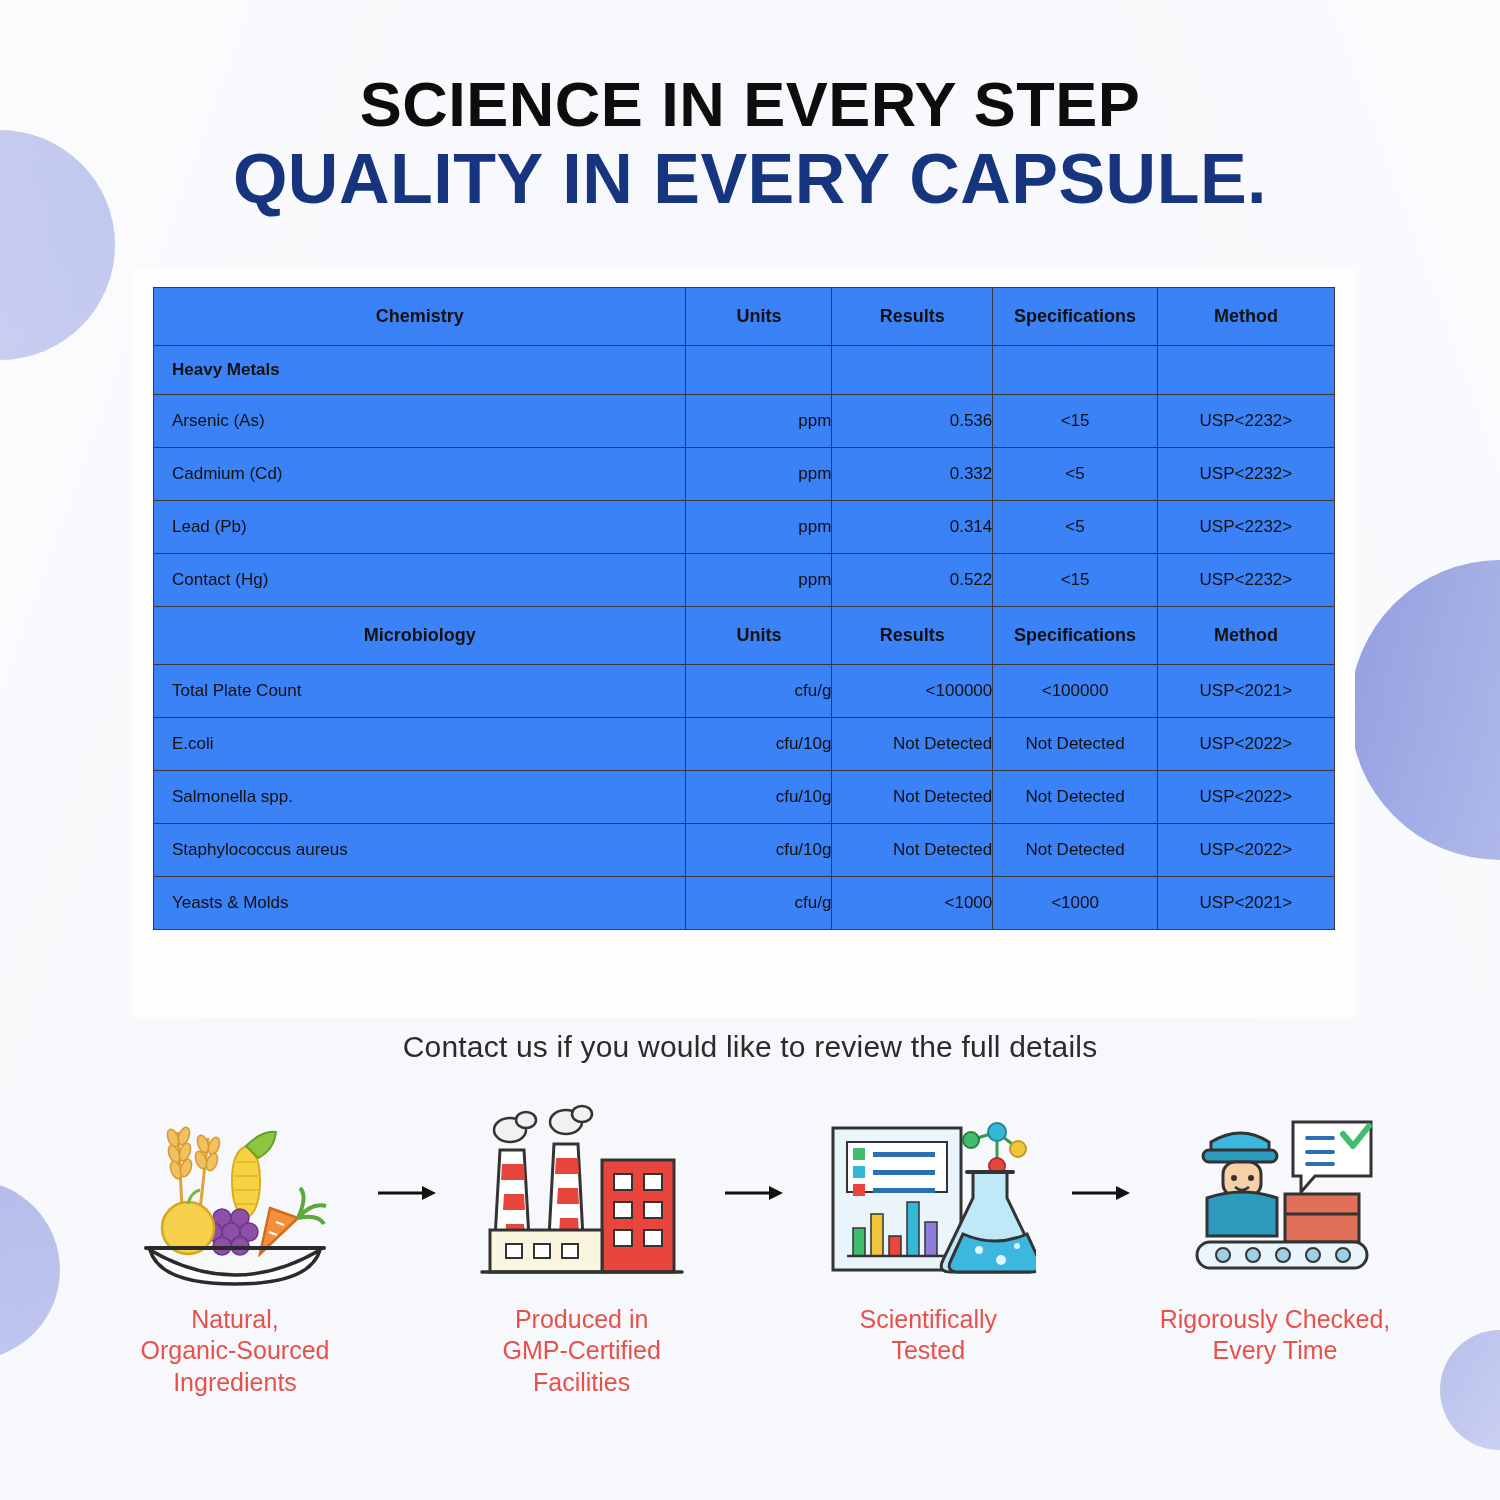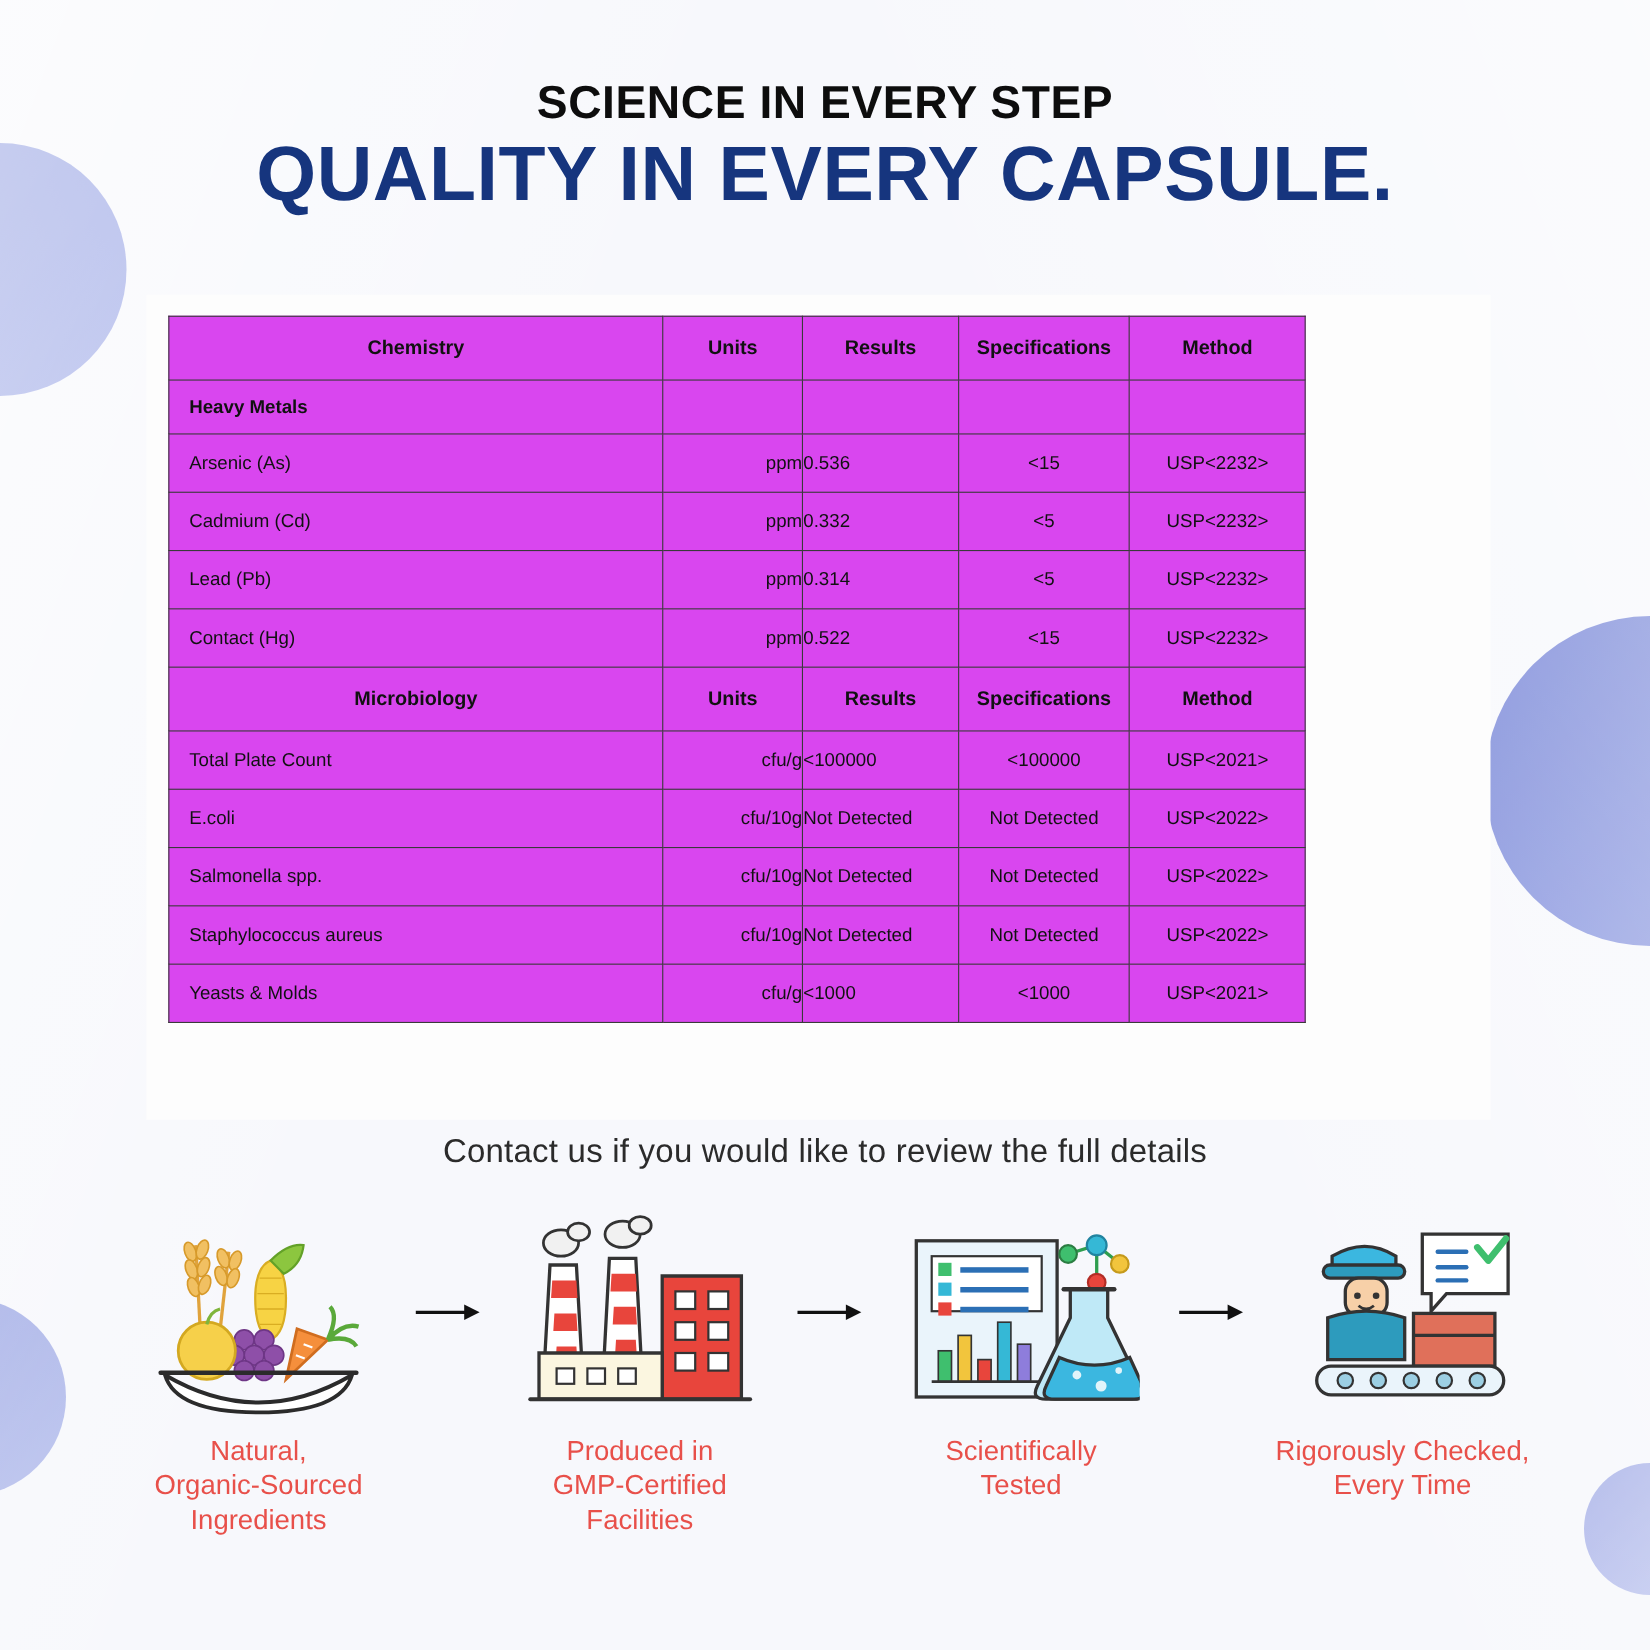--- a/index.html
+++ b/index.html
@@ -58,21 +58,21 @@
   
   .headline {
     position: absolute;
     top: 72px;
     left: 0;
     width: 100%;
     text-align: center;
     z-index: 3;
   }
   .headline .line1 {
-    font-size: 42px;
+    font-size: 63px;
     font-weight: bold;
     letter-spacing: 0.5px;
     color: #0d0d0d;
     line-height: 1.02;
   }
   .headline .line2 {
     font-size: 70px;
     font-weight: bold;
     letter-spacing: 0.5px;
     color: #16357e;
@@ -88,35 +88,35 @@
     width: 1222px;
     height: 750px;
     background: #fdfdfd;
     z-index: 3;
     box-shadow: 0 0 0 0 rgba(0,0,0,0);
   }
   table.coa {
     position: absolute;
     left: 20px;
     top: 19px;
-    width: 1034px;
+    width: 1182px;
     border-collapse: collapse;
-    background: #d946ef;
+    background: #3b82f6;
     font-size: 17px;
     color: #111;
   }
   table.coa td {
     border: 1px solid #3a3a3a;
     padding: 0;
     height: 52px;
     vertical-align: middle;
   }
   .c-name { width: 527px; padding-left: 18px !important; text-align: left; }
   .c-units { width: 148px; text-align: right; }
-  .c-results { width: 163px; text-align: left; }
+  .c-results { width: 163px; text-align: right; }
   .c-specs { width: 165px; text-align: center; }
   .c-method { width: 179px; text-align: center; }
 
   tr.section-head td {
     text-align: center;
     font-weight: bold;
     height: 57px;
     font-size: 18px;
   }
   tr.section-head td.c-name { text-align: center; padding-left: 0 !important; }

